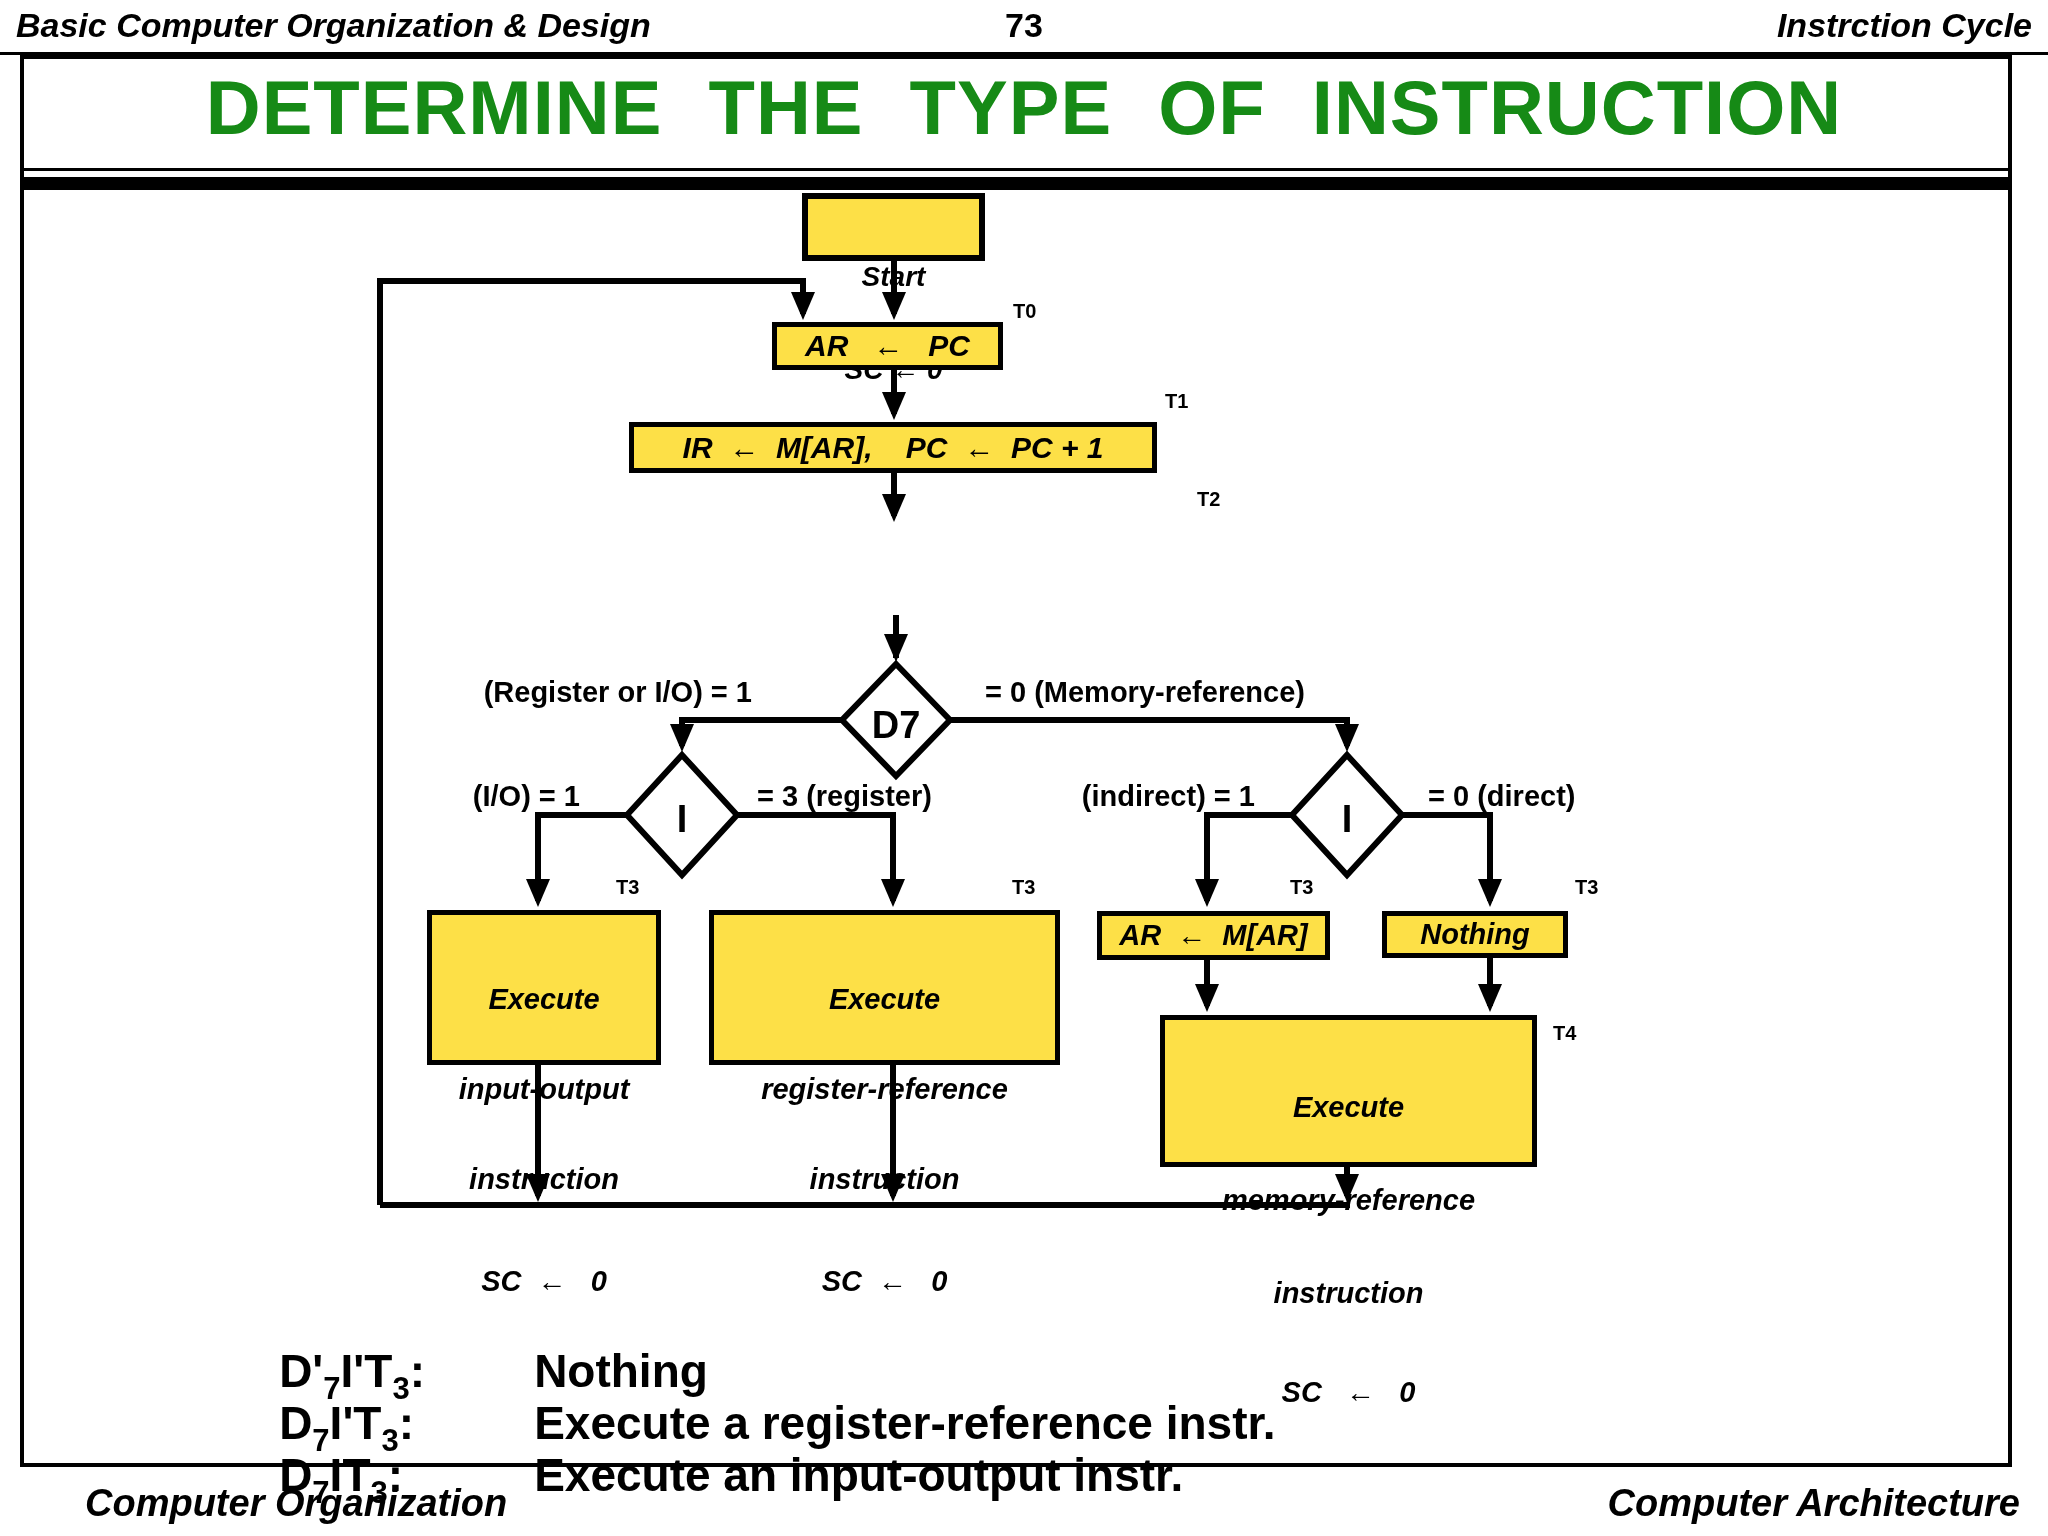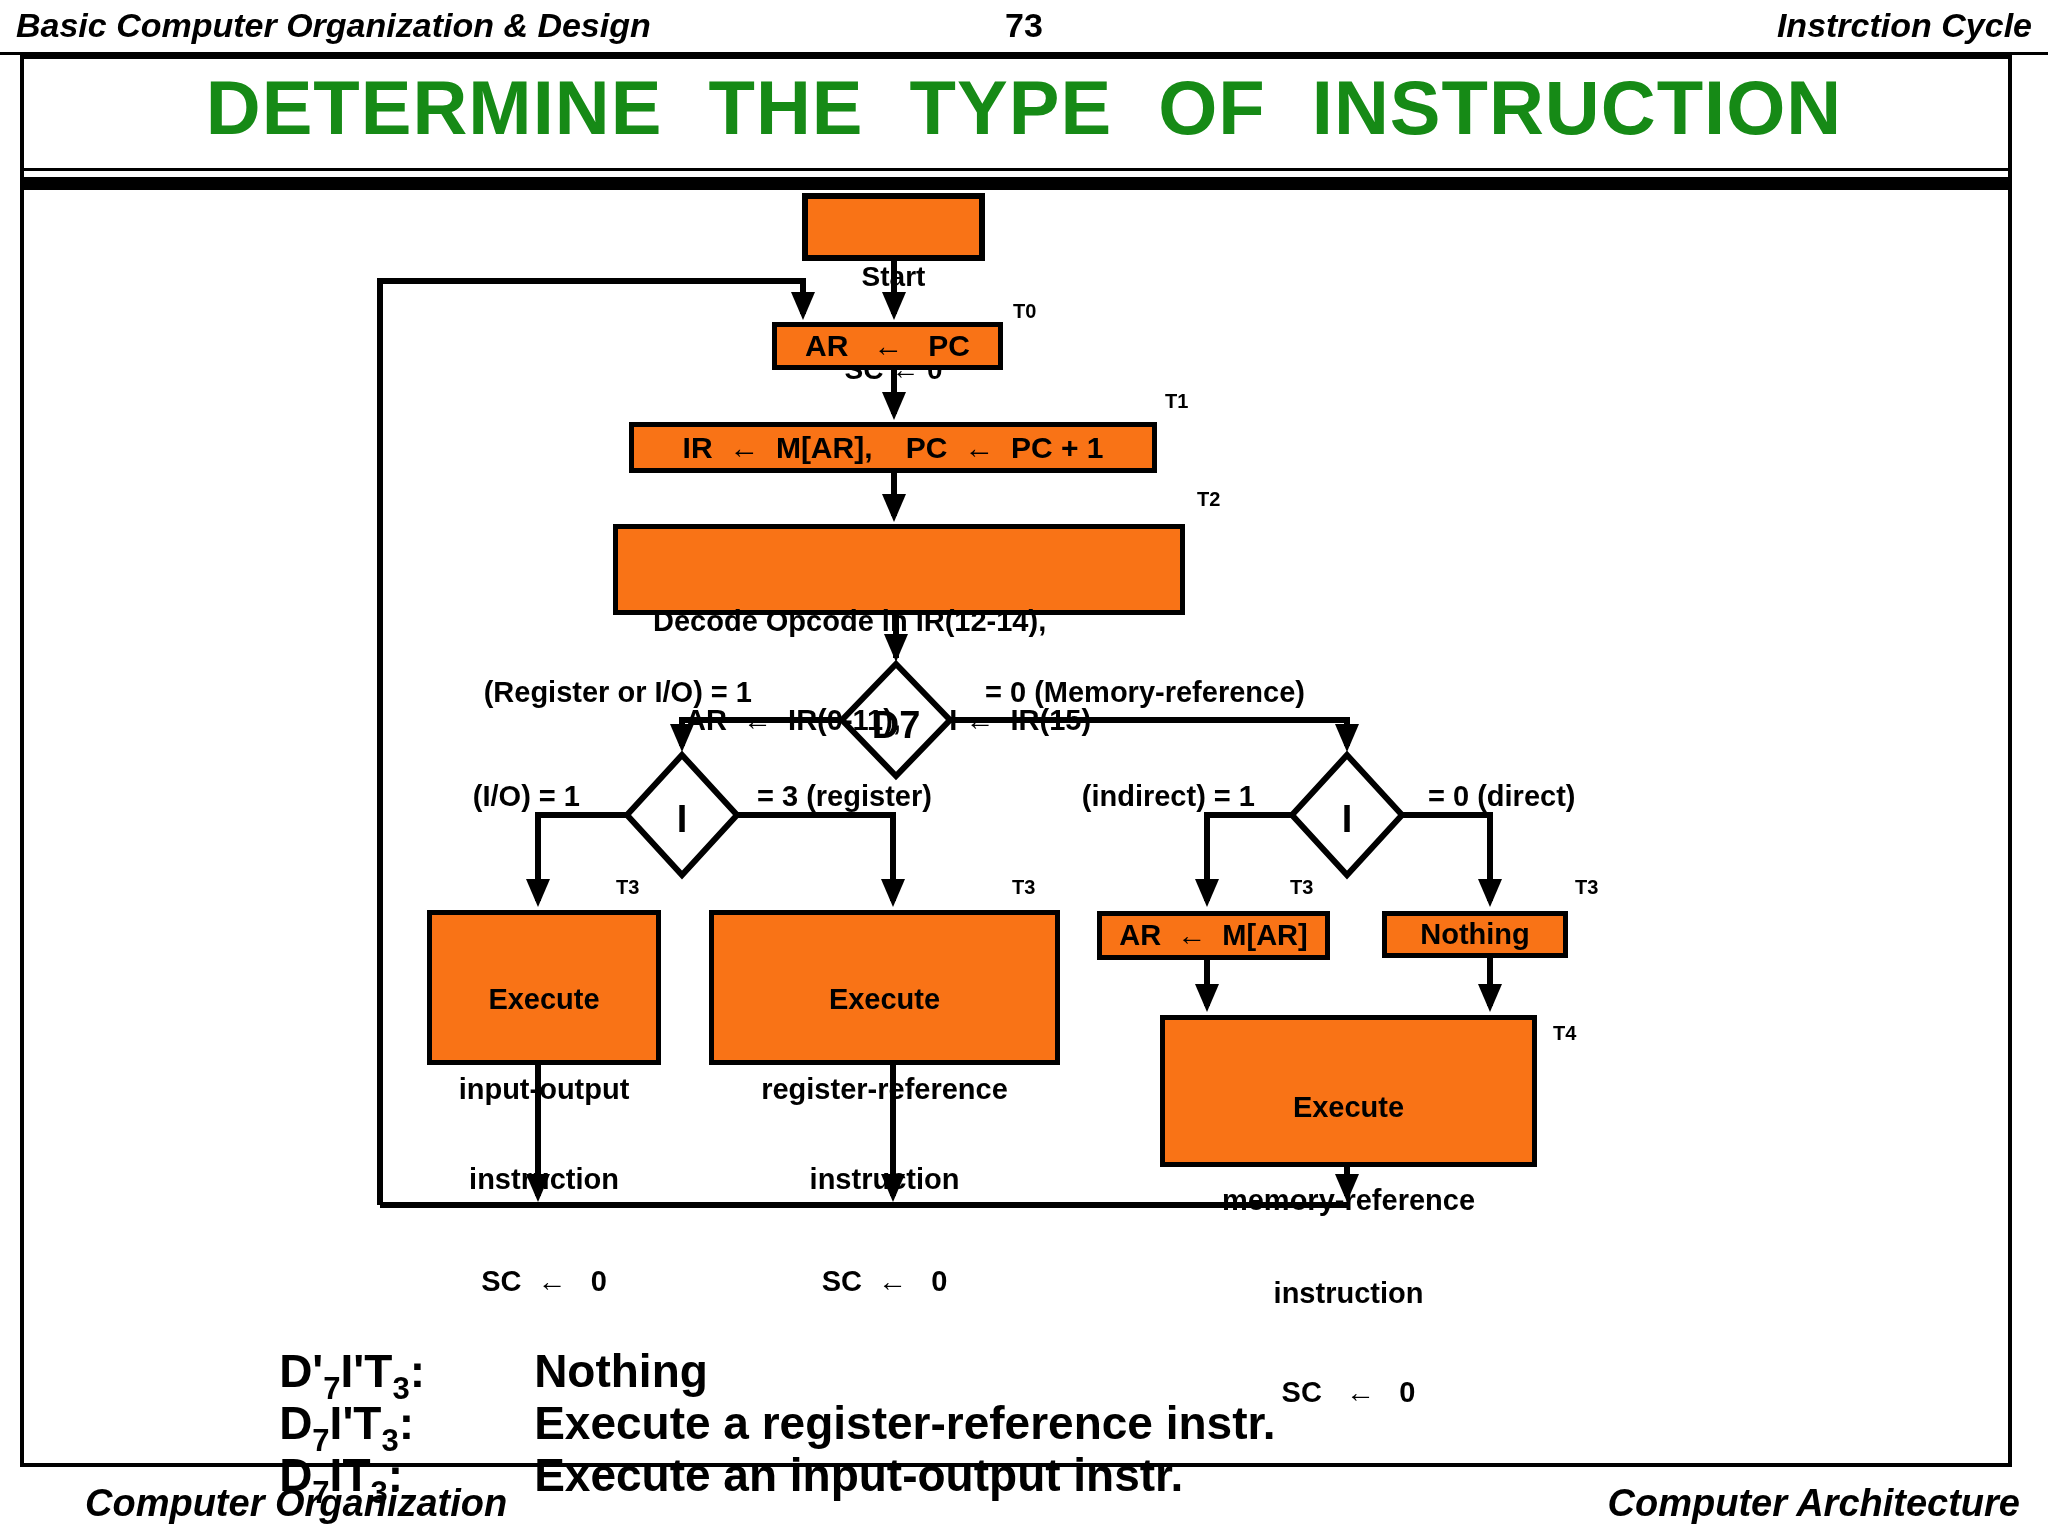--- a/index.html
+++ b/index.html
@@ -15,22 +15,22 @@
   #main-border{
     position:absolute;left:20px;top:55px;width:1992px;height:1412px;
     border:4px solid #000;box-sizing:border-box;
   }
   #slide-title{
     position:absolute;left:0;top:64px;width:2048px;text-align:center;
     font-size:76px;font-weight:bold;letter-spacing:1px;word-spacing:24px;white-space:nowrap;
   }
   svg.wires{position:absolute;left:0;top:0;}
   .fbox{
-    position:absolute;background:#f97316;border:5px solid #000;box-sizing:border-box;
-    text-align:center;font-weight:bold;white-space:pre;
+    position:absolute;background:#fde047;border:5px solid #000;box-sizing:border-box;
+    text-align:center;font-weight:bold;white-space:pre;font-style:italic;
   }
   .fbox .ln{display:block;}
   .b28{font-size:28px;line-height:31px;}
   .b29{font-size:29px;line-height:30px;}
   .b30{font-size:30px;line-height:34px;}
   .tlab{position:absolute;font-size:20px;font-weight:bold;white-space:nowrap;}
   .blab{position:absolute;font-size:29px;font-weight:bold;white-space:nowrap;}
   .blab.r{text-align:right;}
   .dlab{position:absolute;font-size:38px;font-weight:bold;text-align:center;}
   .sc-line{display:block;margin-top:12px;}
@@ -118,24 +118,20 @@
     <span class="ln">Start</span>
     <span class="ln">SC ← 0</span>
   </div>
 
   <div class="fbox b30" style="left:772px;top:322px;width:231px;height:48px;line-height:38px;">AR   ←   PC</div>
   <div class="tlab" style="left:1013px;top:300px;">T0</div>
 
   <div class="fbox b30" style="left:629px;top:422px;width:528px;height:51px;line-height:41px;">IR  ←  M[AR],    PC  ←  PC + 1</div>
   <div class="tlab" style="left:1165px;top:390px;">T1</div>
 
-  <div class="fbox b29" style="left:613px;top:524px;width:572px;height:91px;text-align:left;padding:10px 0 0 35px;line-height:33px;">
-    <span class="ln">Decode Opcode in IR(12-14),</span>
-    <span class="ln" style="padding-left:32px;">AR  ←  IR(0-11),      I ←  IR(15)</span>
-  </div>
   <div class="tlab" style="left:1197px;top:488px;">T2</div>
 
   <div class="dlab" style="left:842px;top:704px;width:108px;">D7</div>
   <div class="dlab" style="left:627px;top:798px;width:110px;">I</div>
   <div class="dlab" style="left:1292px;top:798px;width:110px;">I</div>
 
   <div class="blab r" style="left:400px;top:676px;width:352px;">(Register or I/O) = 1</div>
   <div class="blab" style="left:985px;top:676px;">= 0 (Memory-reference)</div>
   <div class="blab r" style="left:430px;top:780px;width:150px;">(I/O) = 1</div>
   <div class="blab" style="left:757px;top:780px;">= 3 (register)</div>

